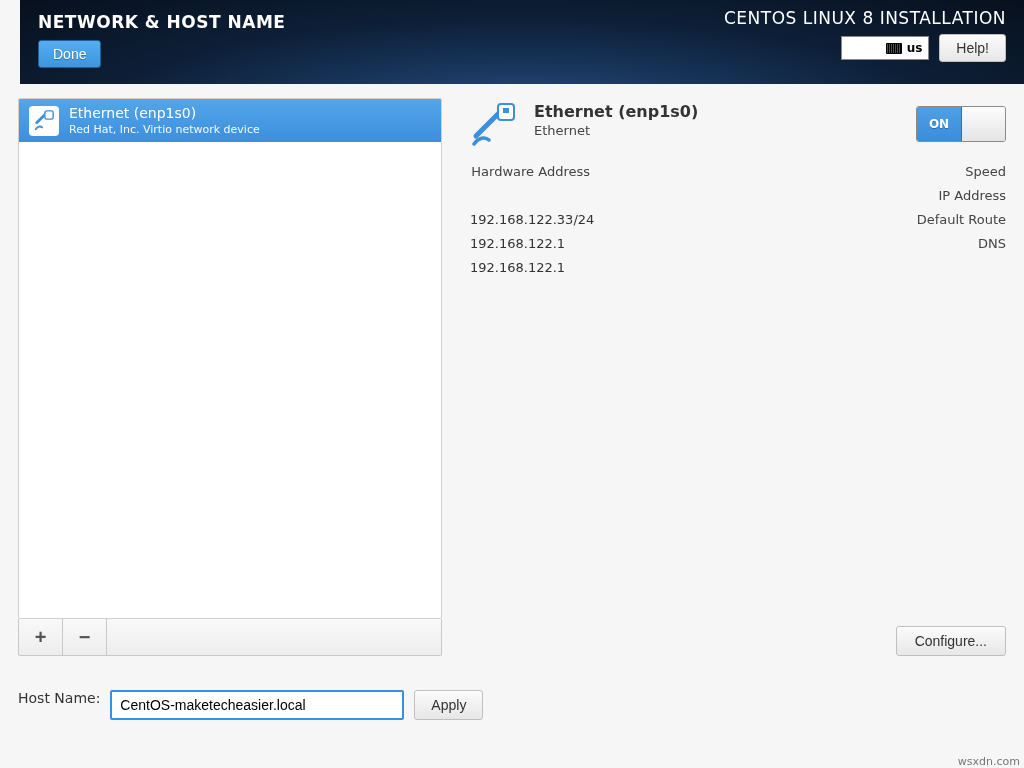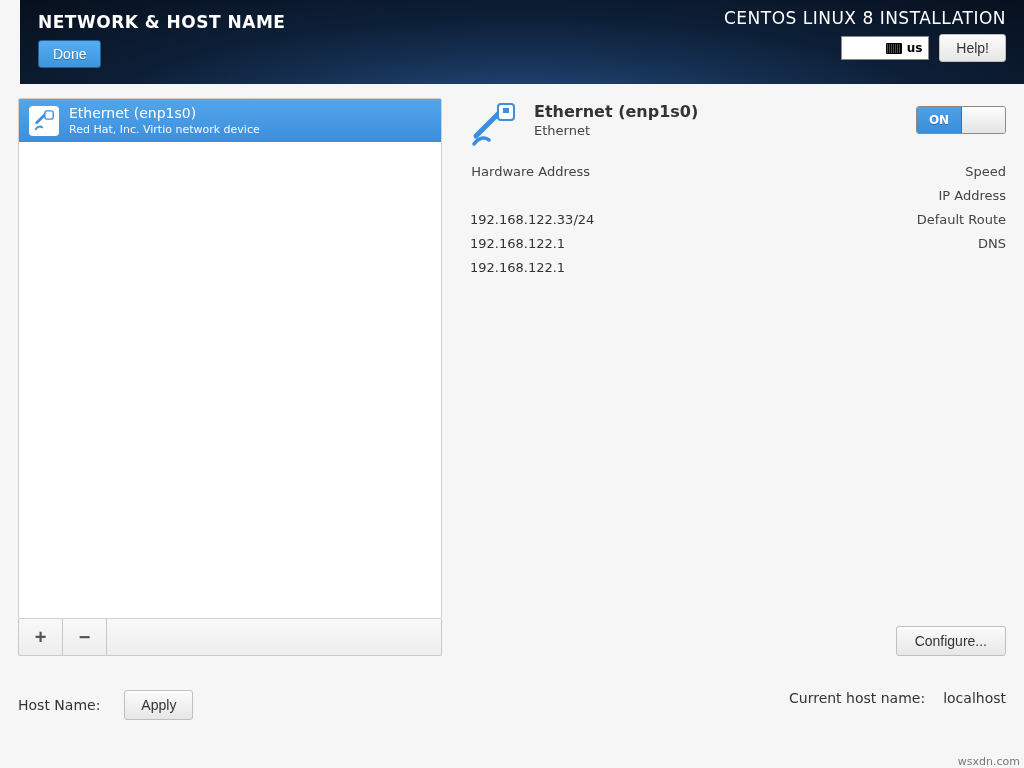--- a/index.html
+++ b/index.html
@@ -77,38 +77,38 @@
   .square-btn:last-child{}
   .iface-buttons .spacer{flex:1; border:none;}
   
   .details { flex:1; position:relative; padding-top:4px;}
   .details-head { display:flex; align-items:flex-start; gap:14px; }
   .big-eth-icon { width:50px; height:44px; }
   .details-head-texts .name{ font-size:16px; font-weight:bold; color:#333;}
   .details-head-texts .status{ font-size:13px; color:#444; margin-top:2px;}
   .toggle {
     position:absolute; top:8px; right:0;
-    width:90px; height:28px;
+    width:90px; height:36px;
     border:1px solid #8a8a8a; border-radius:3px;
     display:flex; overflow:hidden; cursor:pointer;
     background:#e9e9e9;
   }
   .toggle .on { flex:0 0 45px; background: linear-gradient(#4ea0e6,#3a8dd9); color:#fff; display:flex; align-items:center; justify-content:center; font-size:12px; font-weight:bold; text-shadow:0 1px rgba(0,0,0,.3); border-right:1px solid #2f72b0;}
   .toggle .knob { flex:1; background: linear-gradient(#fdfdfd,#e4e4e4);}
   .prop-grid { margin-top:18px; display:grid; grid-template-columns: 120px auto; row-gap:9px; column-gap:8px; font-size:13px; color:#333;}
   .prop-grid .k{ text-align:right; color:#444;}
   .configure-btn {
     position:absolute; right:0; bottom:0;
     background: linear-gradient(#fbfbfb,#e7e7e7);
     border:1px solid #bfbfbf; border-radius:3px;
     padding:6px 18px; font-size:14px; color:#333; cursor:pointer;
     box-shadow: inset 0 1px 0 #fff;
   }
   
-  .hostname-row { display:flex; align-items:center; gap:24px; margin-top:34px;}
+  .hostname-row { display:flex; align-items:flex-start; gap:10px; margin-top:34px;}
   .hostname-label { font-size:14px; color:#333;}
   .hostname-input {
     width:294px; height:30px; padding:3px 8px;
     border:2px solid #3b8fdd; border-radius:2px;
     font-size:14px; outline:none; background:#fff;
   }
   .apply-btn{
     background: linear-gradient(#fbfbfb,#e7e7e7);
     border:1px solid #bfbfbf; border-radius:3px;
     padding:6px 16px; font-size:14px; color:#333; cursor:pointer;
@@ -191,22 +191,19 @@
         <div class="k">DNS</div>
         <div>192.168.122.1</div>
       </div>
 
       <button class="configure-btn">Configure...</button>
     </div>
   </div>
 
   <div class="hostname-row">
     <span class="hostname-label">Host Name:</span>
+    <input class="hostname-input" value="CentOS-maketecheasier.local" style="">
     <button class="apply-btn">Apply</button>
   </div>
 
-  <div class="current-host">
-    <span>Current host name:</span>
-    <span>localhost</span>
-  </div>
 
   <div class="watermark">wsxdn.com</div>
 </div>
 
 </body></html>

